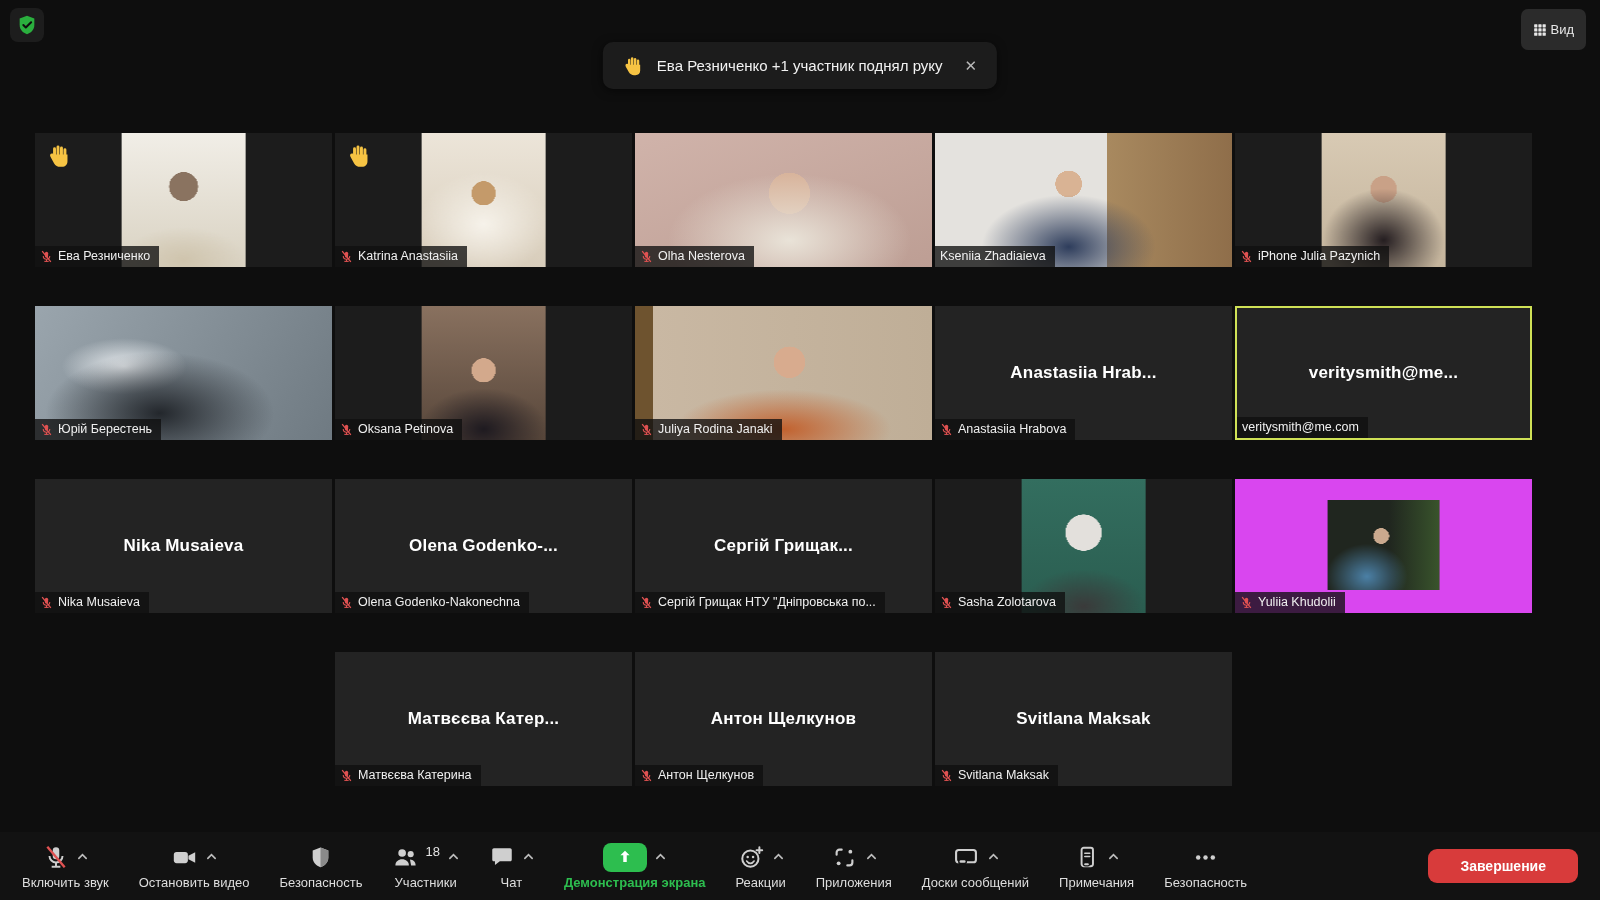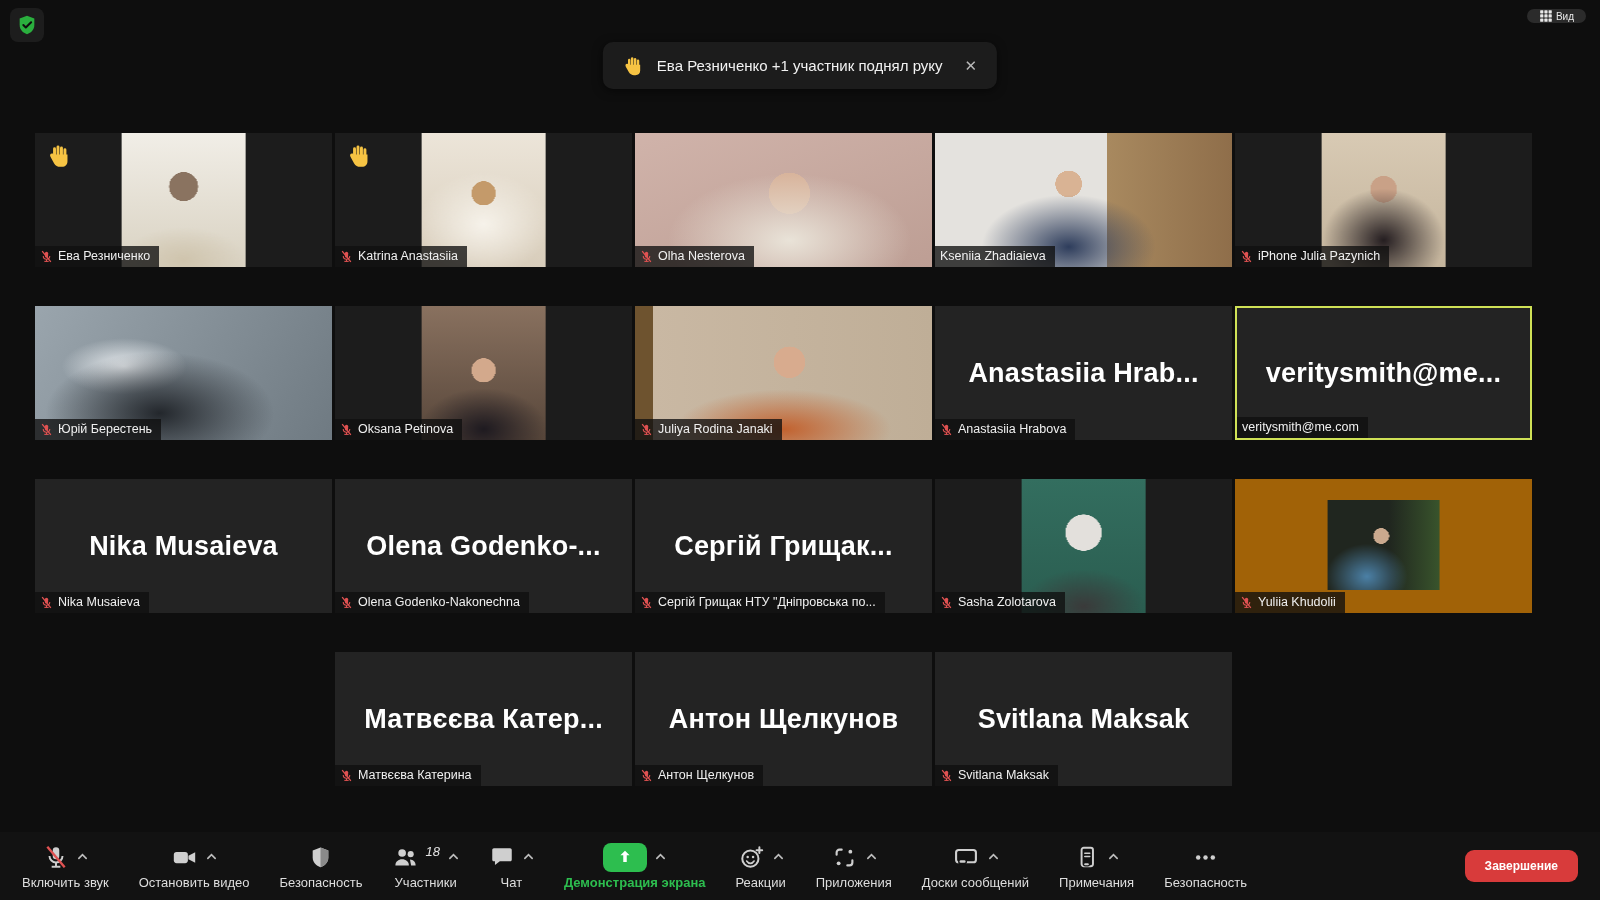--- a/index.html
+++ b/index.html
@@ -5,40 +5,40 @@
   :root{
     --accent-green:#2dbe4f; --end-red:#d83b3b; --active-border:#cfe156;
     --muted-red:#e05252; --hand-yellow:#f6c343; --shield-green:#2aaf3e;
   }
   *{box-sizing:border-box;margin:0;padding:0;font-family:"Liberation Sans","DejaVu Sans",sans-serif;}
   html,body{width:1600px;height:900px;overflow:hidden;background:#0e0e0e;cursor:default;}
 
   
   .sec-shield{position:absolute;left:10px;top:8px;width:34px;height:34px;border-radius:8px;
     background:#1d1d1d;display:flex;align-items:center;justify-content:center;}
-  .view-btn{position:absolute;right:14px;top:9px;height:14px;padding:0 12px;border-radius:7px;
-    background:#2b2b2b;color:#e8e8e8;font-size:10px;display:flex;align-items:center;gap:3px;}
+  .view-btn{position:absolute;right:14px;top:9px;height:41px;padding:0 12px;border-radius:7px;
+    background:#2b2b2b;color:#e8e8e8;font-size:13px;display:flex;align-items:center;gap:3px;}
   .banner{position:absolute;left:50%;top:42px;transform:translateX(-50%);height:47px;
     background:#1c1c1c;border-radius:10px;display:flex;align-items:center;gap:12px;
     padding:0 20px;color:#f2f2f2;font-size:15px;box-shadow:0 2px 10px rgba(0,0,0,.5);}
   .banner-close{background:none;border:none;color:#b9b9b9;font-size:15px;margin-left:10px;cursor:pointer;}
 
   
   .grid{position:absolute;left:35px;top:97px;width:1497px;display:grid;
     grid-template-columns:repeat(5,1fr);grid-auto-rows:170px;gap:3px;}
   .tile{position:relative;background:#232323;overflow:hidden;margin-top:36px;}
   .tile.active{border:2px solid var(--active-border);}
   .video-box{position:absolute;display:none;}
   .tile.video-full .video-box{display:block;inset:0;}
   .tile.video-centered{background:#1c1c1c;}
   .tile.video-centered .video-box{display:block;top:0;bottom:0;left:50%;width:42%;transform:translateX(-50%);}
-  .tile.video-small{background:#a16207;}
+  .tile.video-small{background:#d946ef;}
   .tile.video-small .video-box{display:block;top:16%;height:67%;left:50%;width:38%;transform:translateX(-50%);}
   .center-name{position:absolute;inset:0;display:flex;align-items:center;justify-content:center;
-    color:#fff;font-size:27px;font-weight:bold;letter-spacing:.2px;padding:16px 14px;text-align:center;}
+    color:#fff;font-size:17px;font-weight:bold;letter-spacing:.2px;padding:16px 14px;text-align:center;}
   .name-label{position:absolute;left:0;bottom:0;max-width:96%;display:flex;align-items:center;gap:5px;
     background:rgba(16,16,16,.78);padding:3px 9px 4px 5px;color:#f0f0f0;font-size:12.5px;white-space:nowrap;
     overflow:hidden;}
   .name-label .mic{display:flex;}
   .hand{position:absolute;left:12px;top:10px;z-index:3;display:none;}
   .tile.hand-raised .hand{display:block;}
 
   
   .ph-eva .video-box{background:radial-gradient(ellipse 80% 40% at 50% 95%,#cfc4ad 0,rgba(0,0,0,0) 62%),radial-gradient(circle 24px at 50% 40%,#8a7360 60%,rgba(0,0,0,0) 61%),linear-gradient(180deg,#f1eee7,#d9d2c2);}
   .ph-cat .video-box{background:radial-gradient(circle 20px at 50% 45%,#c49a6a 60%,rgba(0,0,0,0) 61%),radial-gradient(ellipse 75% 55% at 50% 68%,#f6f2ea 0,rgba(0,0,0,0) 70%),linear-gradient(180deg,#ece5d9,#d8cdbb);}
@@ -48,29 +48,29 @@
   .ph-yurii .video-box{background:radial-gradient(ellipse 55% 65% at 42% 80%,#23272c 0,rgba(0,0,0,0) 70%),radial-gradient(ellipse 30% 30% at 30% 45%,#e8ecef 0,rgba(0,0,0,0) 70%),linear-gradient(120deg,#9aa5ad,#6f7a82);}
   .ph-oksana .video-box{background:radial-gradient(ellipse 75% 45% at 50% 92%,#1e1a20 0,rgba(0,0,0,0) 68%),radial-gradient(circle 20px at 50% 48%,#d3a98c 60%,rgba(0,0,0,0) 61%),linear-gradient(180deg,#89715f,#57463a);}
   .ph-juliya .video-box{background:radial-gradient(ellipse 55% 45% at 50% 92%,#c2622f 0,rgba(0,0,0,0) 66%),radial-gradient(circle 26px at 52% 42%,#d8ab8e 60%,rgba(0,0,0,0) 61%),linear-gradient(90deg,#6e532f 6%,#c9b8a3 6%,#bfae97 100%);}
   .ph-sasha .video-box{background:radial-gradient(ellipse 75% 42% at 50% 95%,#3a3a3a 0,rgba(0,0,0,0) 66%),radial-gradient(circle 30px at 50% 40%,#e3e0dc 60%,rgba(0,0,0,0) 61%),linear-gradient(180deg,#336e5f,#2a5d50);}
   .ph-yuliia .video-box{background:radial-gradient(ellipse 55% 55% at 35% 85%,#4b80a6 0,rgba(0,0,0,0) 66%),radial-gradient(circle 13px at 48% 40%,#caa98e 60%,rgba(0,0,0,0) 61%),linear-gradient(90deg,#20261f 55%,#39542c 100%);}
 
   
   .toolbar{position:absolute;left:0;right:0;bottom:0;height:68px;background:#121212;
     display:flex;align-items:center;padding:0 22px;gap:30px;}
   .tb-item{display:flex;flex-direction:column;align-items:center;gap:3px;color:#dedede;cursor:pointer;}
-  .tb-icon-row{display:flex;align-items:center;gap:8px;height:30px;font-style:italic;}
+  .tb-icon-row{display:flex;align-items:center;gap:8px;height:30px;}
   .tb-badge{font-size:13px;color:#e3e3e3;margin-left:-2px;align-self:flex-start;margin-top:2px;}
   .tb-badge:empty,.tb-chevron:empty{display:none;}
   .tb-label{font-size:13px;white-space:nowrap;}
   .tb-item.green .tb-label{color:var(--accent-green);font-weight:bold;}
   .share-box{width:44px;height:29px;border-radius:8px;background:var(--accent-green);
     display:flex;align-items:center;justify-content:center;}
   .end-btn{margin-left:auto;background:var(--end-red);color:#fff;border:none;border-radius:9px;
-    padding:9px 20px;font-size:12px;font-weight:bold;cursor:pointer;}
+    padding:9px 32px;font-size:14px;font-weight:bold;cursor:pointer;}
 </style>
 </head>
 <body>
 
 <div class="sec-shield">
   <svg width="22" height="22" viewBox="0 0 24 24">
       <path d="M12 2l8 3v7c0 5-3.4 8.6-8 10-4.6-1.4-8-5-8-10V5z" fill="var(--shield-green)"></path>
       <path d="M8 12l2.7 2.7L16.5 9" stroke="#0e0e0e" stroke-width="2.2" fill="none" stroke-linecap="round" stroke-linejoin="round"></path>
     </svg>
 </div>

